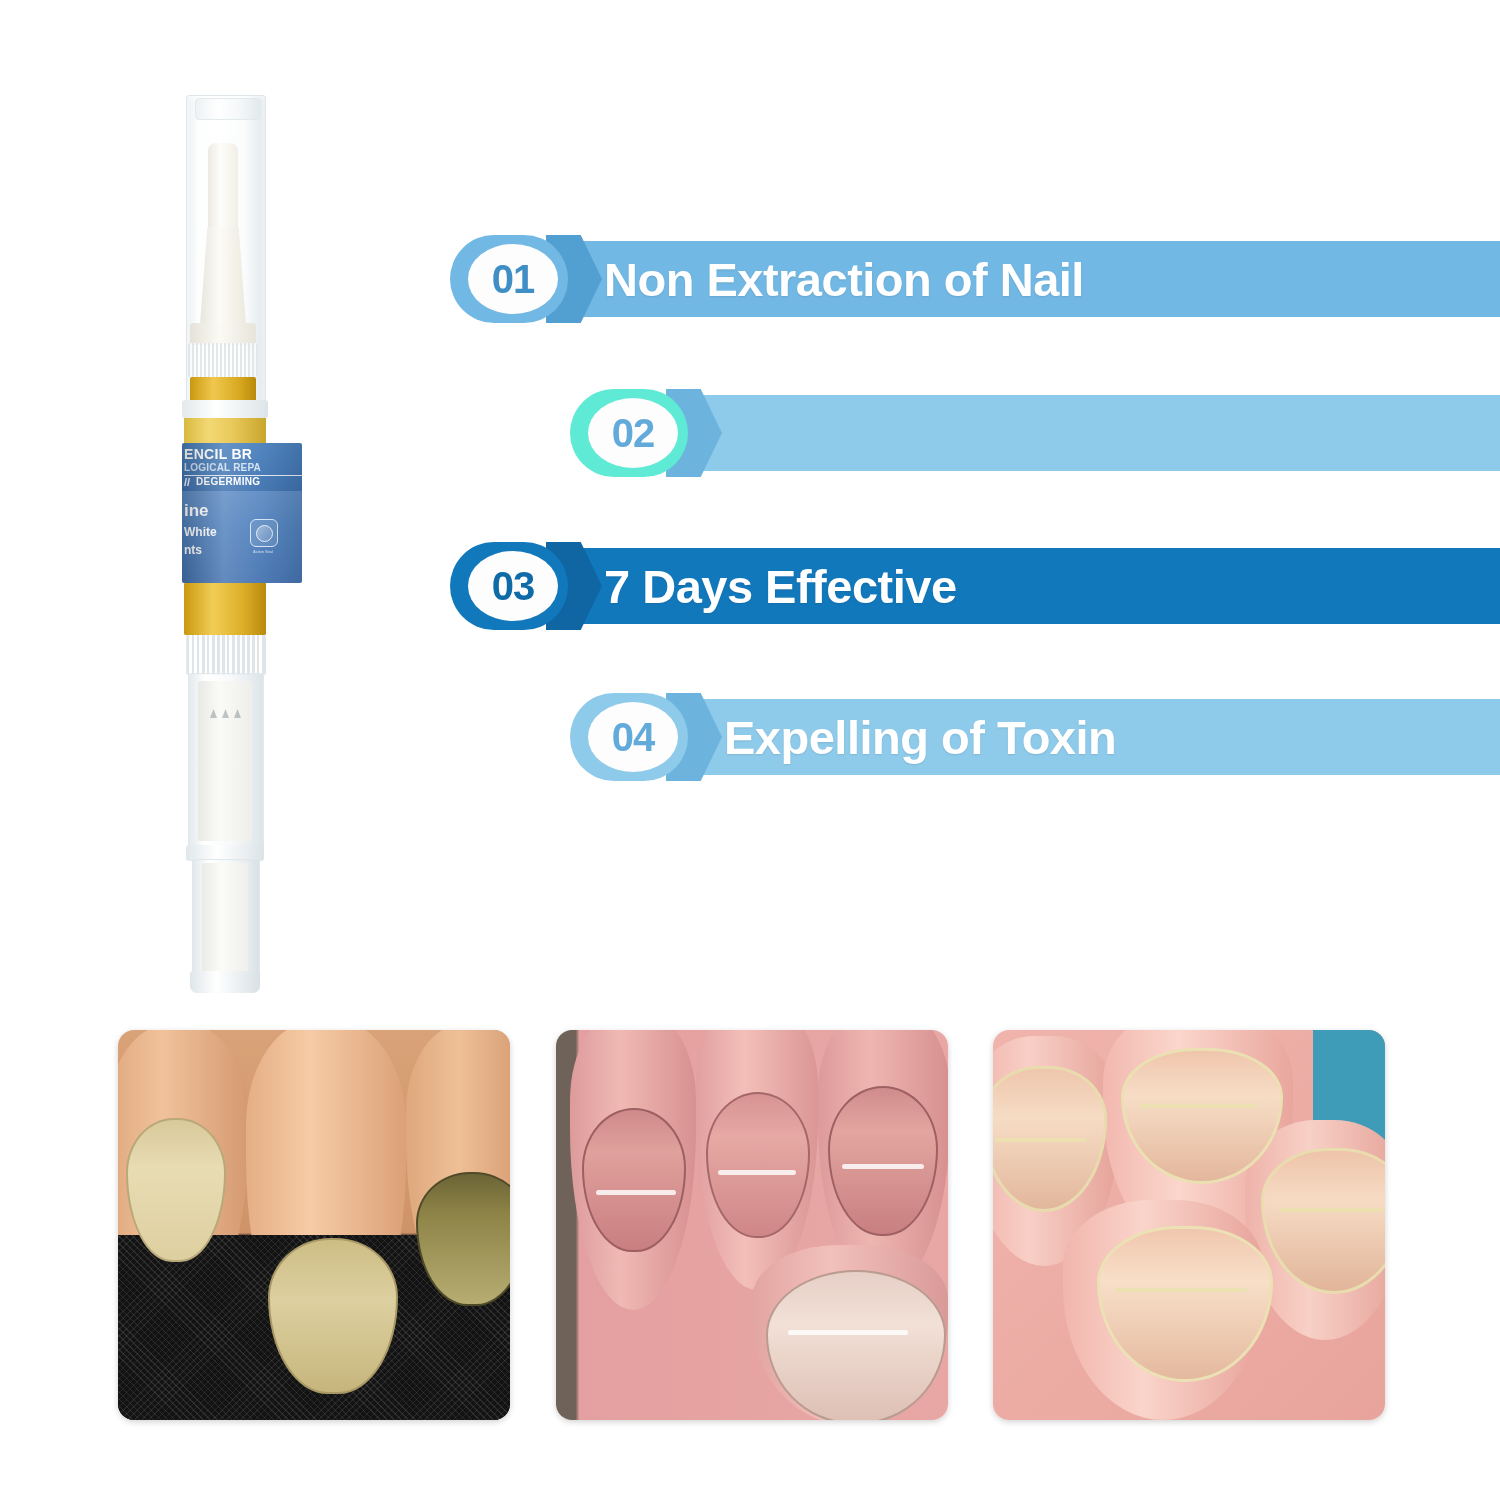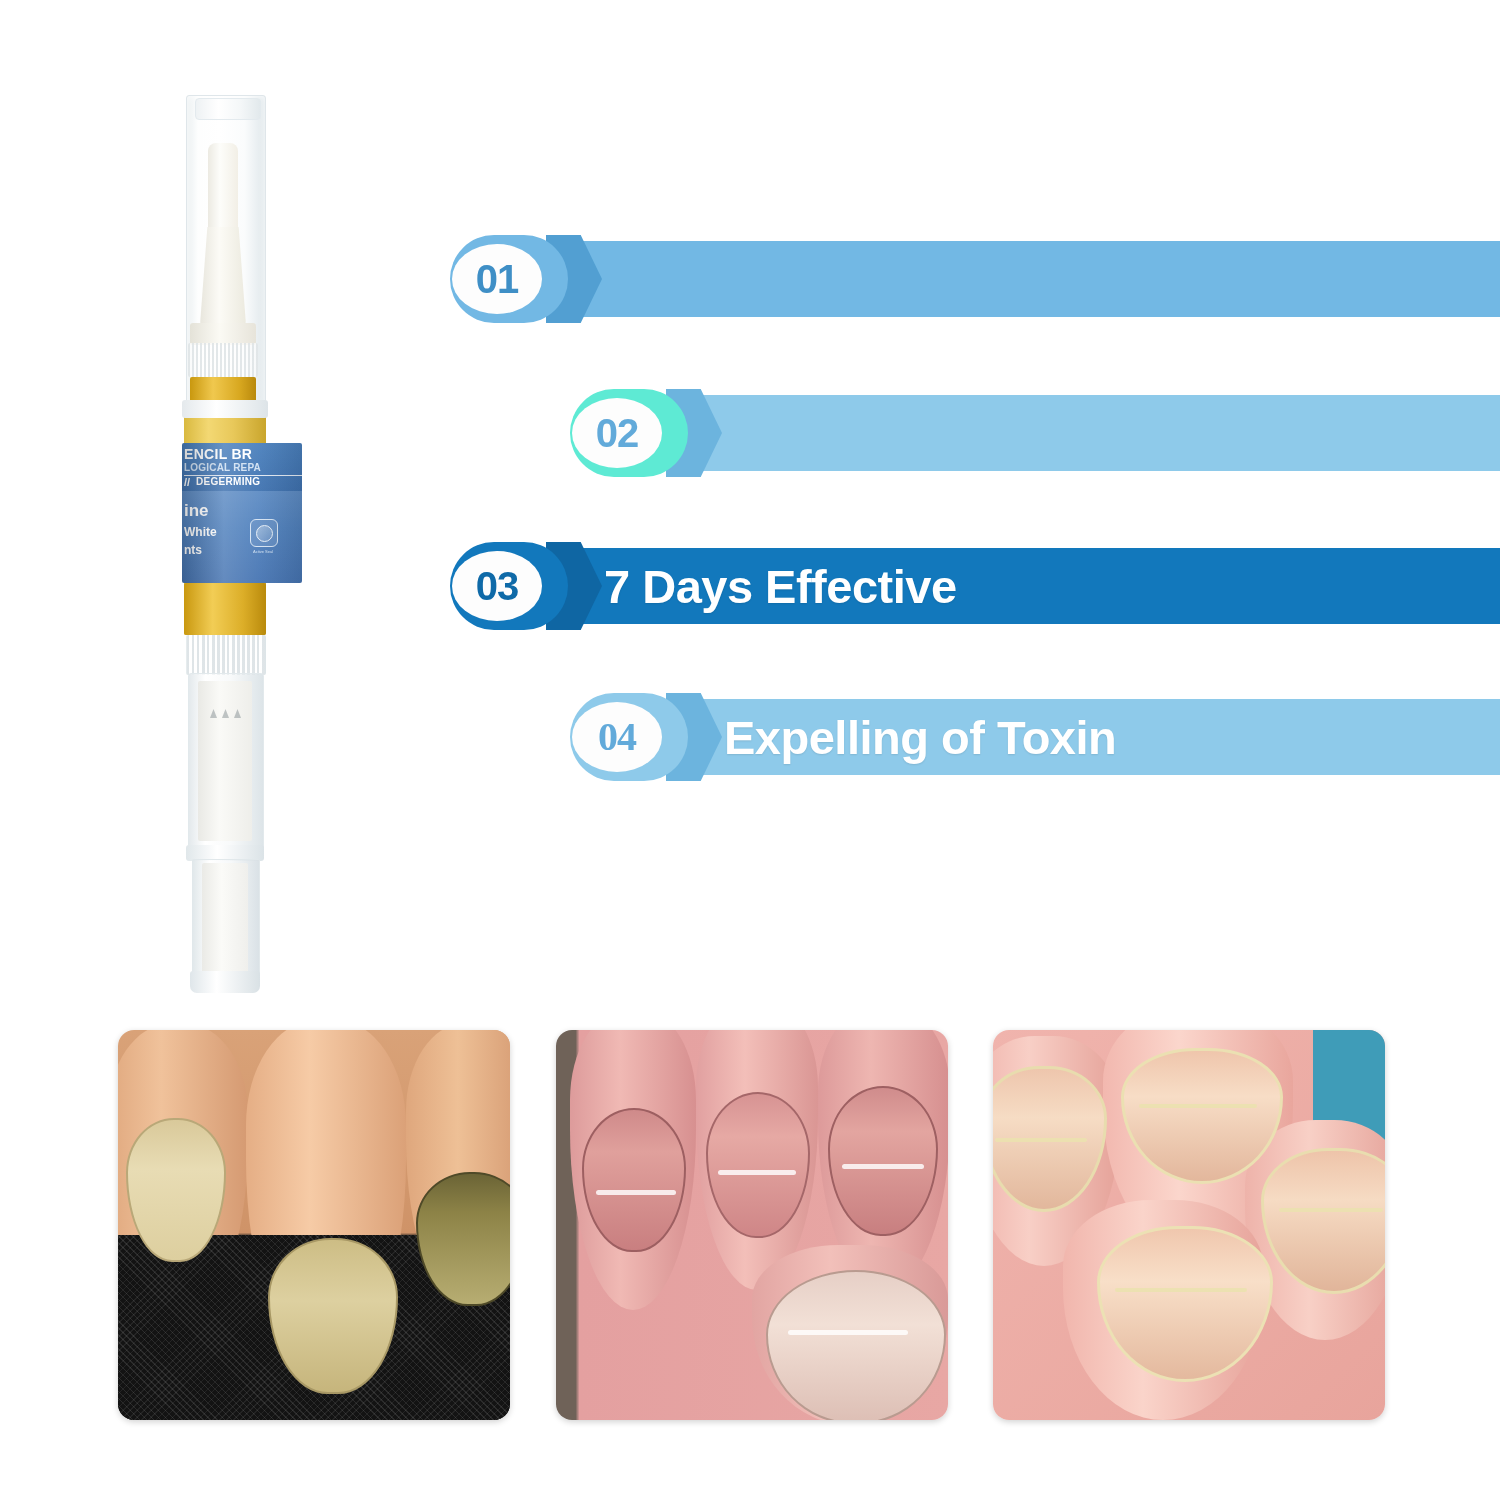--- a/index.html
+++ b/index.html
@@ -156,21 +156,21 @@
     background:linear-gradient(to right,#dfe6ea,#ffffff 38%,#d9e1e5);
     border-radius:3px 3px 7px 7px;
   }
 
   
   .banner{position:absolute;height:88px;}
   .badge-cap{
     position:absolute;left:0;top:0;width:118px;height:88px;border-radius:44px;
   }
   .badge-circle{
-    position:absolute;left:2px;top:9px;width:90px;height:70px;
+    position:absolute;left:18px;top:9px;width:90px;height:70px;
     background:#fdfdfd;border-radius:50%;
     display:flex;align-items:center;justify-content:center;
   }
   .badge-num{
     font-size:40px;font-weight:bold;letter-spacing:-1px;line-height:1;
   }
   .bevel{
     position:absolute;left:96px;top:0;width:56px;height:88px;
     clip-path:polygon(0 0,62% 0,100% 50%,62% 100%,0 100%);
   }
@@ -317,20 +317,21 @@
     <div class="barrel-mark bm3"></div>
     <div class="barrel-ring"></div>
     <div class="tail"></div>
     <div class="tail-inner"></div>
     <div class="tail-end"></div>
   </div>
 
   <div class="banner" id="b0" style="left:450px;top:235px;">
     <div class="bar" id="b0bar" style="left:120px;width:1166px;">
       <div class="bar-shape" id="b0shape" style="background: rgb(114, 184, 228);"></div>
+      <div class="bar-text">Non Extraction of Nail</div>
     </div>
     <div class="bevel" id="b0bev" style="background: rgb(82, 159, 210);"></div>
     <div class="badge-cap" id="b0cap" style="background: rgb(114, 184, 228);">
       <div class="badge-circle">
         <span class="badge-num" id="b0num" style="color: rgb(63, 143, 198);">01</span>
       </div>
     </div>
   </div>
 
   <div class="banner" id="b1" style="left:570px;top:389px;">
@@ -359,21 +360,21 @@
   </div>
 
   <div class="banner" id="b3" style="left:570px;top:693px;">
     <div class="bar" id="b3bar" style="left:120px;width:1180px;">
       <div class="bar-shape" id="b3shape" style="background: rgb(142, 202, 234);"></div>
       <div class="bar-text">Expelling of Toxin</div>
     </div>
     <div class="bevel" id="b3bev" style="background: rgb(108, 180, 222);"></div>
     <div class="badge-cap" id="b3cap" style="background: rgb(142, 202, 234);">
       <div class="badge-circle">
-        <span class="badge-num" id="b3num" style="color: rgb(98, 170, 218); font-family: Liberation Serif, serif;">04</span>
+        <span class="badge-num" id="b3num" style="color: rgb(98, 170, 218);">04</span>
       </div>
     </div>
   </div>
 
   <div class="photo ph1">
     <div class="skinA"></div>
     <div class="finger p1-f1"></div>
     <div class="finger p1-f2"></div>
     <div class="finger p1-f3"></div>
     <div class="p1-mesh"></div>

